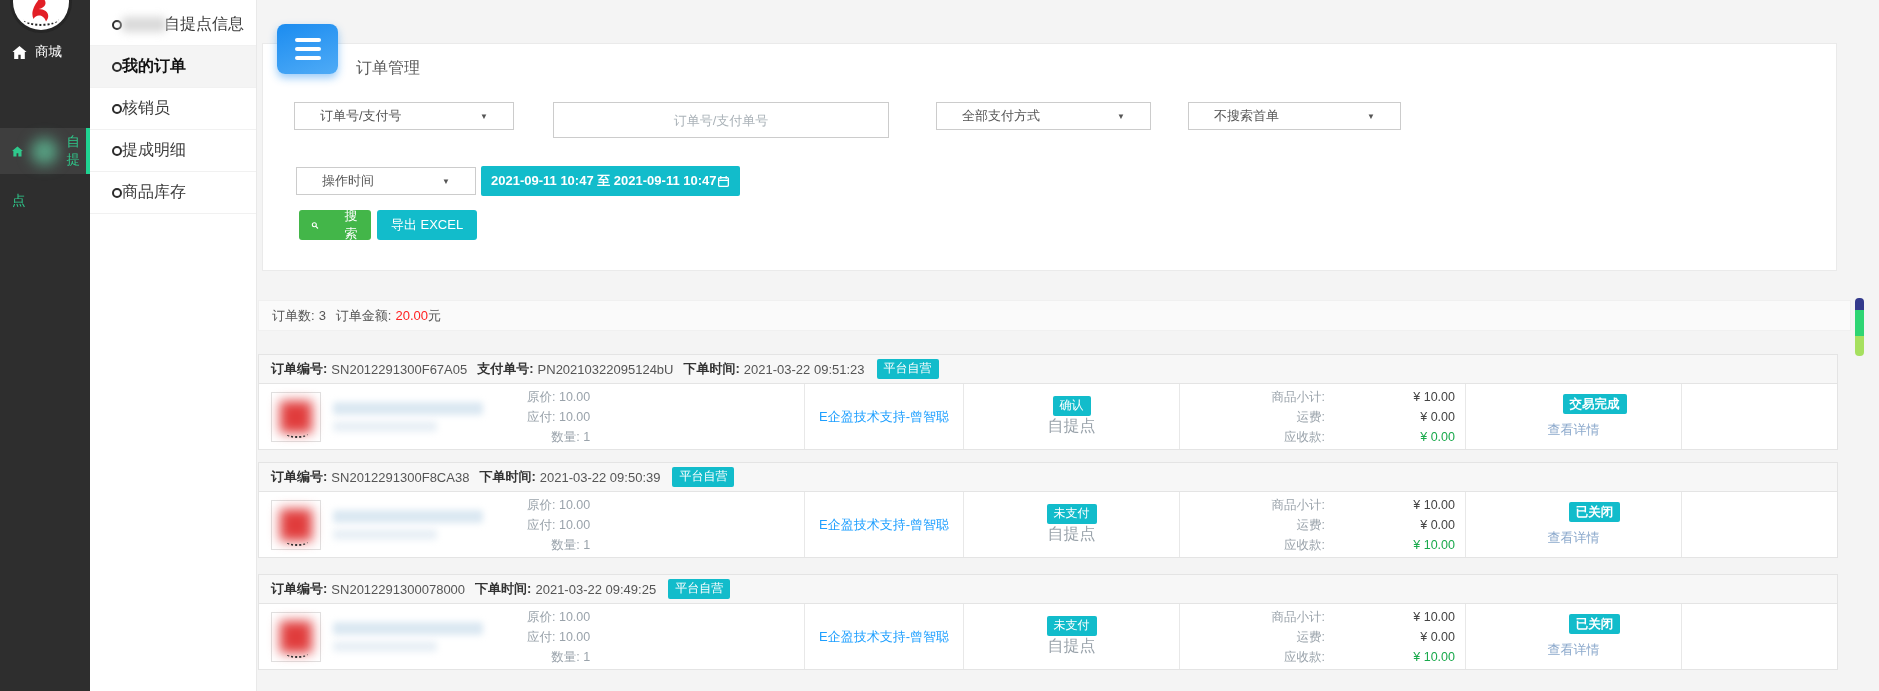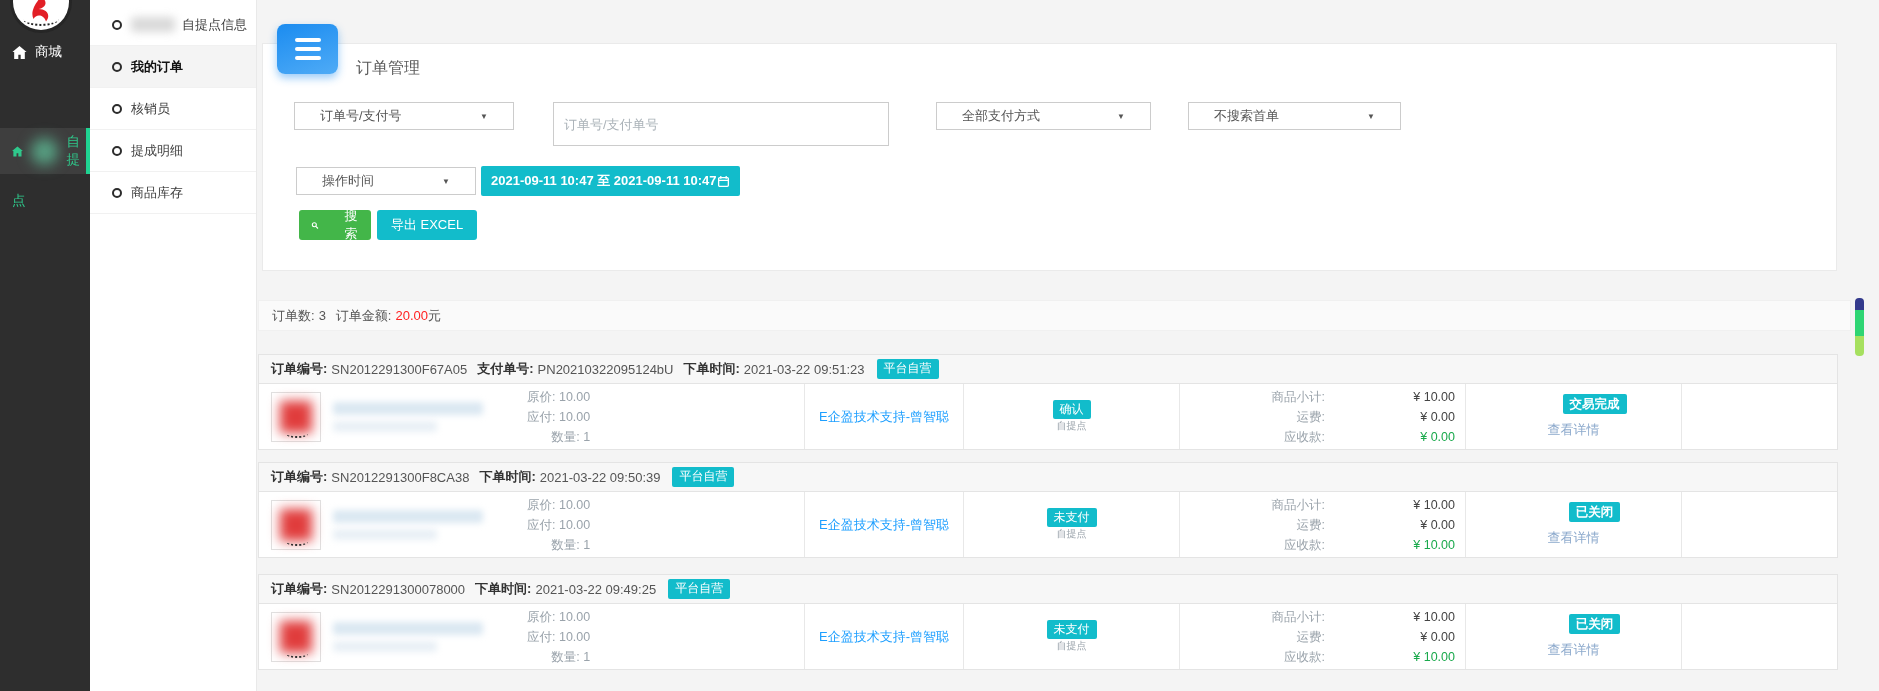--- a/index.html
+++ b/index.html
@@ -16,41 +16,41 @@
   .side-item { position:absolute; left:0; width:90px; display:flex; align-items:center; gap:8px; padding-left:12px;
     color:#fff; font-size:13.5px; }
   .side-item.mall { top:40px; height:24px; }
   .side-item.active { top:128px; height:46px; background:#3e3e3e; border-right:4px solid #1fd492; color:#2fc98c; }
   .side-blob { width:38px; height:27px; background:#57a183; border-radius:14px; filter:blur(7px); }
   .side-wrap { position:absolute; left:12px; top:192px; color:#2fc98c; font-size:13.5px; }
 
   
   .submenu { position:absolute; left:90px; top:0; width:166px; height:691px; background:#fff; z-index:4;
     box-shadow:1px 0 0 #e9e9e9; padding-top:4px; }
-  .sm-item { height:42px; display:flex; align-items:center; gap:9px; padding-left:22px;
-    font-size:13px; color:#3c3c3c; border-bottom:1px solid #f1f1f1; cursor:pointer; }
+  .sm-item { height:42px; display:flex; align-items:center; padding-left:22px;
+    font-size:16px; color:#3c3c3c; border-bottom:1px solid #f1f1f1; cursor:pointer; }
   .sm-item.active { background:#f4f4f4; font-weight:bold; color:#111; }
   .ring { width:10px; height:10px; border:2px solid #2c2c2c; border-radius:50%; flex:none; }
   .sm-blur { width:44px; height:15px; background:#d9d9d9; border-radius:3px; filter:blur(4px); margin-right:-2px; }
 
   
   .main { position:absolute; left:256px; top:0; right:0; bottom:0; background:#f4f4f4; }
 
   .panel { position:absolute; left:6px; top:43px; width:1575px; height:228px; background:#fff; border:1px solid #eaeaea; }
   .hamburger { position:absolute; left:21px; top:24px; width:61px; height:50px; z-index:6; border:0; cursor:pointer;
     background:linear-gradient(160deg,#1b8cf0,#4fabf6); border-radius:8px; box-shadow:0 4px 9px rgba(30,140,240,.45);
     display:flex; flex-direction:column; align-items:center; justify-content:center; gap:5px; }
   .hamburger i { width:26px; height:4px; background:#fff; border-radius:2px; }
   .p-title { position:absolute; left:93px; top:14px; font-size:16px; color:#5a5a5a; }
 
   .sel { position:absolute; height:28px; border:1px solid #ccc; background:#fff; display:flex; align-items:center;
     justify-content:space-between; padding:0 25px; font-size:13px; color:#555; cursor:pointer; }
   .sel .arr { font-size:8px; color:#555; }
-  .txt { position:absolute; height:44px; border:1px solid #ccc; padding:0 10px; font-size:13px; color:#333;
-    font-family:inherit; }
+  .txt { position:absolute; height:36px; border:1px solid #ccc; padding:0 0; font-size:13px; color:#333;
+    font-family:inherit;text-align:center; }
   .txt::placeholder { color:#aab2b8; }
 
   .sel.f1 { top:58px; left:31px;  width:220px; }
   .txt.f2 { top:58px; left:290px; width:336px; }
   .sel.f3 { top:58px; left:673px; width:215px; }
   .sel.f4 { top:58px; left:925px; width:213px;gap:41px; }
   .sel.t1 { top:123px; left:33px; width:180px; }
 
   .datebtn { position:absolute; top:122px; left:218px; height:30px; min-width:254px; border:0; cursor:pointer;
     background:#12bccb; color:#fff; font-size:13px; font-weight:bold; border-radius:2px;
@@ -89,21 +89,21 @@
     display:flex; align-items:center; justify-content:center; flex:none; }
   .pblob { width:32px; height:32px; background:#e03c3c; filter:blur(6px); }
   .parc { position:absolute; bottom:3px; left:14px; width:22px; height:8px; border-bottom:2px dotted #333;
     border-radius:50%; }
   .pname { margin-left:12px; }
   .pname .b1 { width:150px; height:13px; background:#dbe8f2; border-radius:3px; filter:blur(3px); }
   .pname .b2 { width:104px; height:11px; background:#e9f0f6; border-radius:3px; filter:blur(3px); margin-top:6px; }
   .pinfo { position:absolute; left:268px; top:50%; transform:translateY(-50%); font-size:12.5px; color:#9aa3ab;
     line-height:20px; white-space:nowrap;text-align:right; }
   .buyer { color:#1e9fff; font-size:13px; text-decoration:none; cursor:pointer; }
-  .pickup { color:#9aa3ab; font-size:10px; }
+  .pickup { color:#9aa3ab; font-size:16px; }
   .amt { display:flex; justify-content:flex-end; align-items:center; line-height:20px; width:100%; }
   .al { font-size:12.5px; color:#9aa3ab; }
   .av { width:130px; text-align:right; font-size:12.5px; color:#444; }
   .av.green { color:#1aa94c; }
   .sbadge { font-weight:bold; font-size:12.5px;margin-left:42px; }
   .detail { color:#8ca9cc; font-size:13px; margin-top:7px; text-decoration:none; cursor:pointer; }
 
   .order.o1 { top:354px; }
   .order.o2 { top:462px; }
   .order.o3 { top:574px; }

